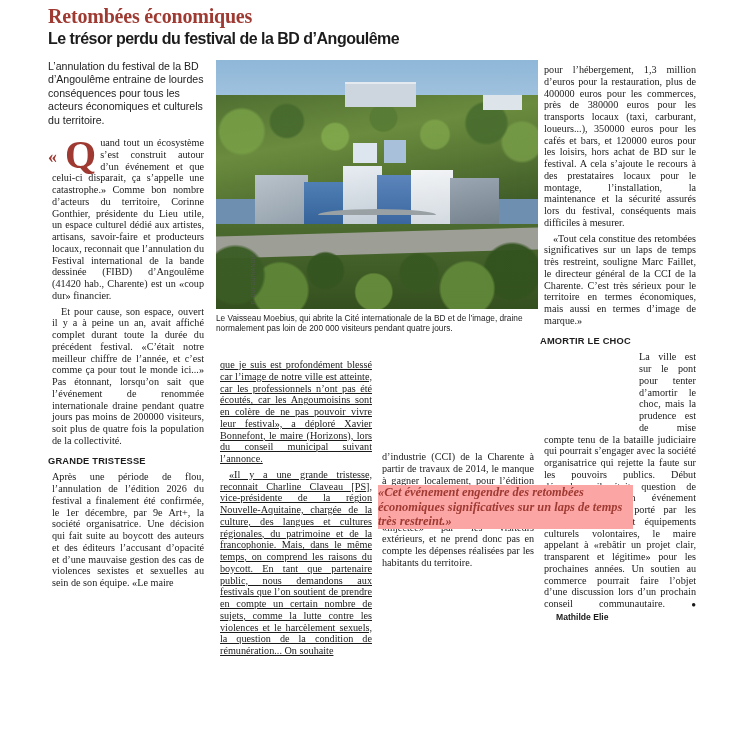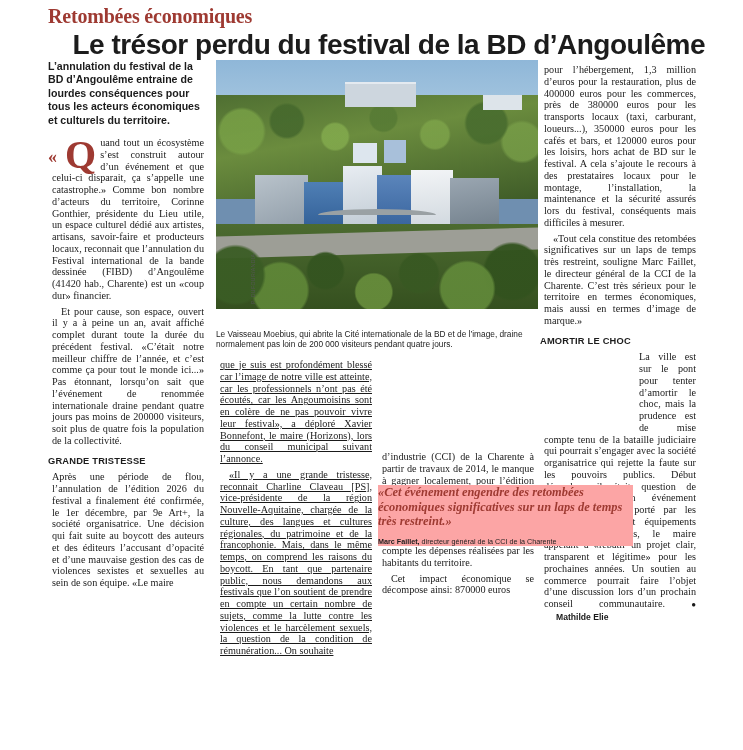--- a/index.html
+++ b/index.html
@@ -22,26 +22,25 @@
     font-weight:bold;
     font-size:20px;
     color:#9e3a32;
     letter-spacing:-0.2px;
     margin:6px 0 0 0;
     line-height:1.05;
   }
   .headline{
     font-family:"Liberation Sans",sans-serif;
     font-weight:bold;
-    font-size:28px;
+    font-size:16px;
     color:#1c1c1c;
     letter-spacing:-0.5px;
     margin:3px 0 0 0;
     line-height:1.1;
-    text-align:right;
   }
 
   
   .cols{
     position:absolute;
     top:60px; left:0; width:657px; height:690px;
   }
   .col{
     position:absolute;
     top:0;
@@ -55,21 +54,21 @@
   .col p{margin:4px;text-indent:9px;}
   .col p.noind{text-indent:0;}
   .c1{left:0;}
   .c2{left:168px;top:295px;text-decoration:underline;}
   .c3{left:330px;top:295px;}
   .c4{left:492px;}
 
   
   .standfirst{
     font-family:"Liberation Sans",sans-serif;
-    font-weight:bold;
+    font-weight:normal;
     font-size:10.6px;
     line-height:13.4px;
     color:#1c1c1c;
     text-align:left;
     margin-bottom:10px;
     hyphens:none;
   }
 
   
   .dropwrap{position:relative;}
@@ -157,21 +156,21 @@
       radial-gradient(circle at 34% 55%, rgba(52,84,32,.95) 0 8%, transparent 9%),
       radial-gradient(circle at 49% 80%, rgba(104,142,60,.9) 0 10%, transparent 11%),
       radial-gradient(circle at 63% 58%, rgba(56,88,34,.95) 0 9%, transparent 10%),
       radial-gradient(circle at 78% 76%, rgba(98,138,58,.9) 0 10%, transparent 11%),
       radial-gradient(circle at 92% 56%, rgba(50,82,30,.95) 0 9%, transparent 10%);}
   .caption{
     font-family:"Liberation Sans",sans-serif;
     font-size:8.3px;
     line-height:10.4px;
     color:#1c1c1c;
-    padding-top:20px;
+    padding-top:4px;
     width:318px;
   }
   .credit{
     position:absolute;
     left:202px; top:244px;
     width:110px;
     font-family:"Liberation Sans",sans-serif;
     font-size:5.2px;
     letter-spacing:.35px;
     color:#555;
@@ -269,33 +268,31 @@
     <div class="credit">P. DUFOUR/ANDIA</div>
 
     <div class="col c2">
       <p class="noind">que je suis est profondément blessé car l’image de notre ville est atteinte, car les professionnels n’ont pas été écoutés, car les Angoumoisins sont en colère de ne pas pouvoir vivre leur festival», a déploré Xavier Bonnefont, le maire (Horizons), lors du conseil municipal suivant l’annonce.</p>
       <p>«Il y a une grande tristesse, reconnait Charline Claveau [PS], vice-présidente de la région Nouvelle-Aquitaine, chargée de la culture, des langues et cultures régionales, du patrimoine et de la francophonie. Mais, dans le même temps, on comprend les raisons du boycott. En tant que partenaire public, nous demandons aux festivals que l’on soutient de prendre en compte un certain nombre de sujets, comme la lutte contre les violences et le harcèlement sexuels, la question de la condition de rémunération... On souhaite</p>
     </div>
 
     <div class="col c3">
       <div style="height:92px"></div>
       <p class="noind">d’industrie (CCI) de la Charente à partir de travaux de 2014, le manque à gagner localement, pour l’édition de 2026, devrait atteindre 3,5 millions d’euros. Ce montant équivaut à la création de richesse «injectée» par les visiteurs extérieurs, et ne prend donc pas en compte les dépenses réalisées par les habitants du territoire.</p>
-      <p>Cet impact économique se décompose ainsi: 870000 euros</p>
     </div>
 
     <div class="col c4">
       <p class="noind">pour l’hébergement, 1,3 million d’euros pour la restauration, plus de 400000 euros pour les commerces, près de 380000 euros pour les transports locaux (taxi, carburant, loueurs...), 350000 euros pour les cafés et bars, et 120000 euros pour les loisirs, hors achat de BD sur le festival. A cela s’ajoute le recours à des prestataires locaux pour le montage, l’installation, la maintenance et la sécurité assurés lors du festival, conséquents mais difficiles à mesurer.</p>
       <p>«Tout cela constitue des retombées significatives sur un laps de temps très restreint, souligne Marc Faillet, le directeur général de la CCI de la Charente. C’est très sérieux pour le territoire en termes économiques, mais aussi en termes d’image de marque.»</p>
       <div class="subhead">AMORTIR LE CHOC</div>
       <p class="noind">
         <span class="pq-spacer"></span><span>La ville est sur le pont pour tenter d’amortir le choc, mais la prudence est de mise compte tenu de la bataille judiciaire qui pourrait s’engager avec la société organisatrice qui rejette la faute sur les pouvoirs publics. Début décembre, il était question de l’organisation d’un événement autour de la BD porté par les auteurs, libraires et équipements culturels volontaires, le maire appelant à «rebâtir un projet clair, transparent et légitime» pour les prochaines années. Un soutien au commerce pourrait faire l’objet d’une discussion lors d’un prochain conseil communautaire.</span>
         <span class="bullet">●</span>
         <span class="byline">Mathilde Elie</span>
       </p>
     </div>
 
     <div class="pullquote">
       <div class="pq-text">«Cet événement engendre des retombées économiques significatives sur un laps de temps très restreint.»</div>
-      <div class="pq-attr"><b>Marc Faillet,</b><span> directeur général de la CCI de la Charente</span></div>
     </div>
 
   </div>
 </div>
 
 </body></html>

